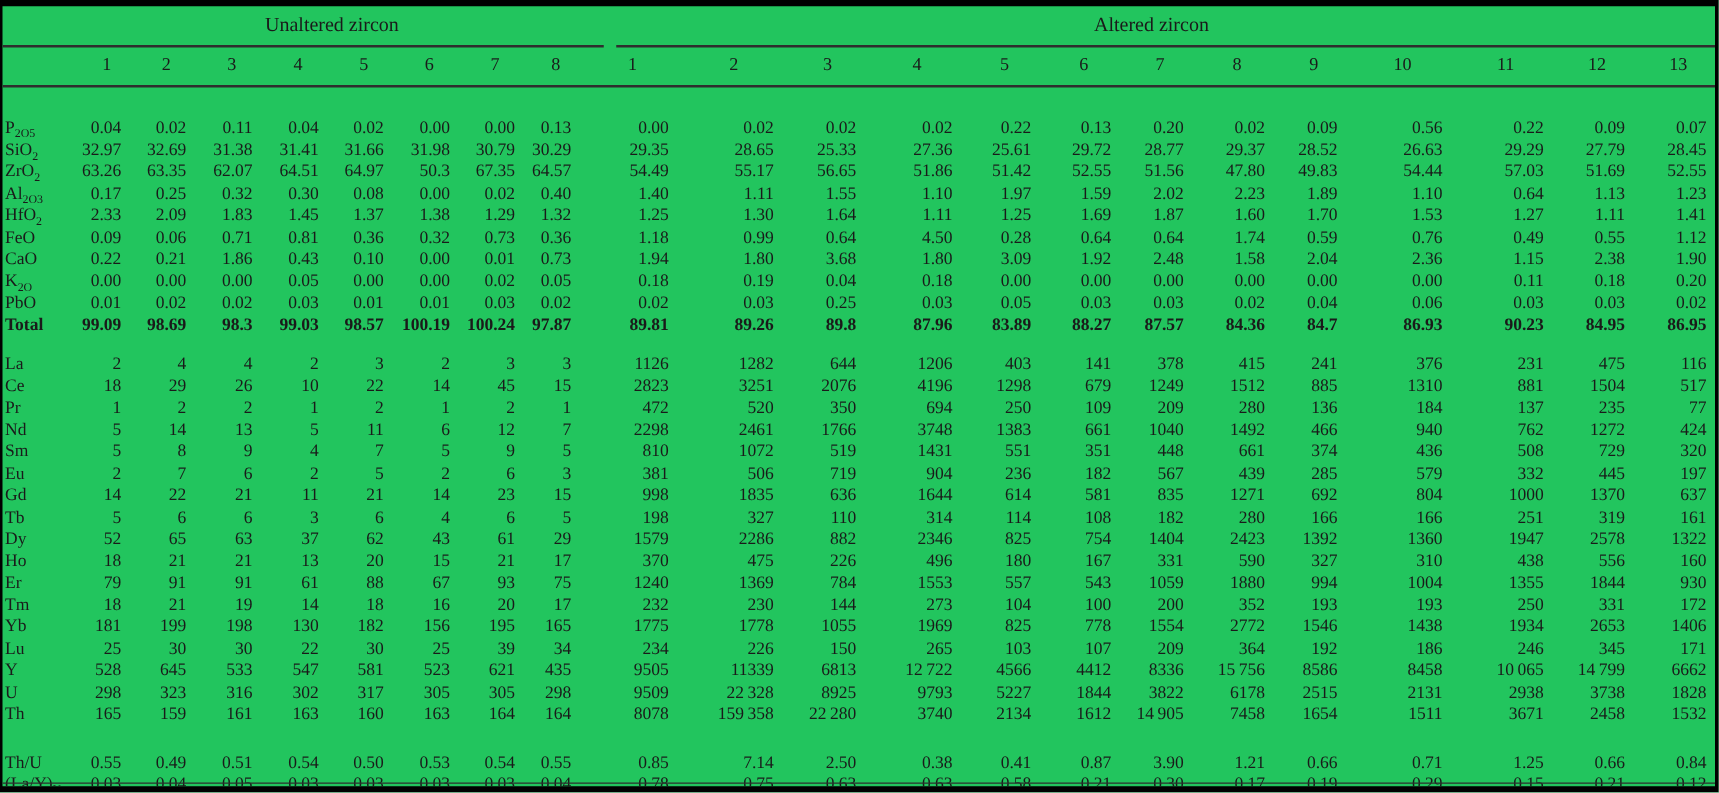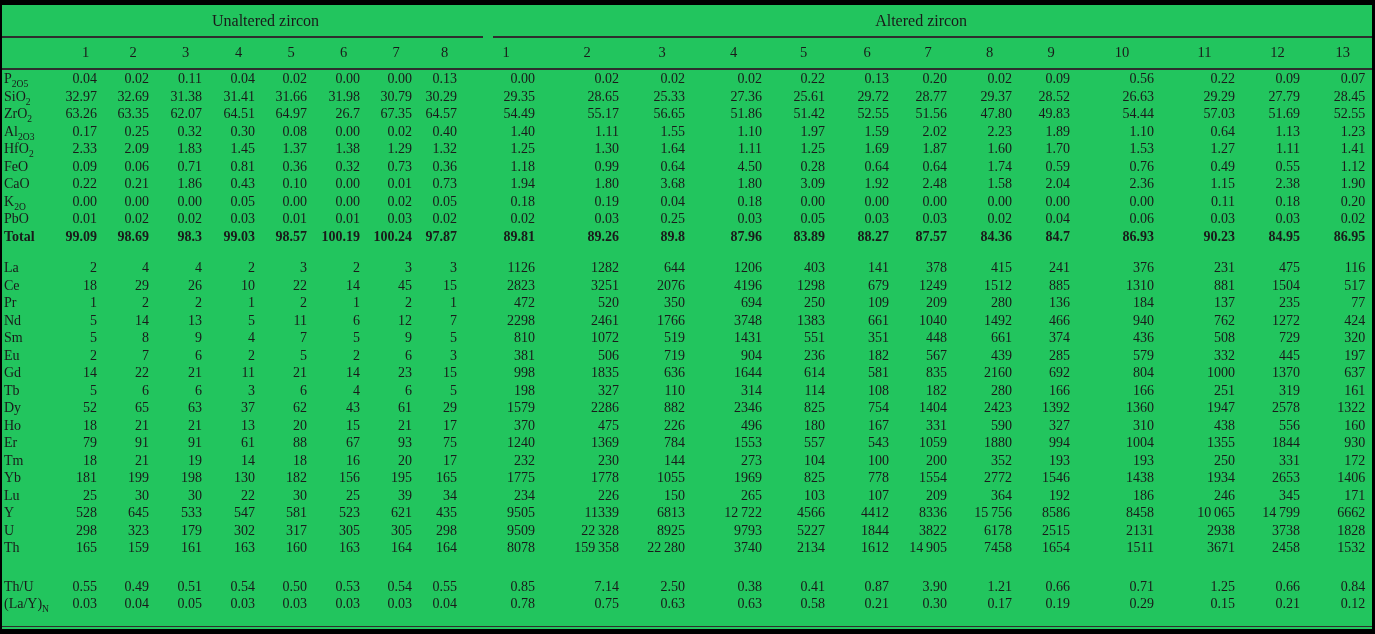--- a/index.html
+++ b/index.html
@@ -47,21 +47,21 @@
     line-height:17.5px;
   }
   td.rowlabel {
     text-align:left;
     padding-left:2px;
     font-size:14px;
     height:17.5px;
     line-height:17.5px;
   }
   tr.bold td { font-weight:bold; }
-  tr.sec-oxides-first td { padding-top:2px; }
+  tr.sec-oxides-first td { padding-top:26px; }
   tr.sec-trace-first td  { padding-top:14px; }
   tr.sec-ratios-first td { padding-top:21px;font-family:Liberation Serif, serif; }
   sub { font-size:68%; line-height:0; }
   .hrule {
     position:absolute;
     height:2px;
     background:#2e2e2e;
   }
   #rule-u    { top:31px; left:0; width:481px; }
   #rule-a    { top:31px; left:491px; right:0; }
@@ -177,21 +177,21 @@
           <td class="val">27.79</td>
           <td class="val">28.45</td>
         </tr>
         <tr>
           <td class="rowlabel">ZrO<sub>2</sub></td>
           <td class="val">63.26</td>
           <td class="val">63.35</td>
           <td class="val">62.07</td>
           <td class="val">64.51</td>
           <td class="val">64.97</td>
-          <td class="val">26.7</td>
+          <td class="val">50.3</td>
           <td class="val">67.35</td>
           <td class="val">64.57</td>
           <td class="val">54.49</td>
           <td class="val">55.17</td>
           <td class="val">56.65</td>
           <td class="val">51.86</td>
           <td class="val">51.42</td>
           <td class="val">52.55</td>
           <td class="val">51.56</td>
           <td class="val">47.80</td>
@@ -523,21 +523,21 @@
           <td class="val">14</td>
           <td class="val">23</td>
           <td class="val">15</td>
           <td class="val">998</td>
           <td class="val">1835</td>
           <td class="val">636</td>
           <td class="val">1644</td>
           <td class="val">614</td>
           <td class="val">581</td>
           <td class="val">835</td>
-          <td class="val">2160</td>
+          <td class="val">1271</td>
           <td class="val">692</td>
           <td class="val">804</td>
           <td class="val">1000</td>
           <td class="val">1370</td>
           <td class="val">637</td>
         </tr>
         <tr>
           <td class="rowlabel">Tb</td>
           <td class="val">5</td>
           <td class="val">6</td>
@@ -726,21 +726,21 @@
           <td class="val">8586</td>
           <td class="val">8458</td>
           <td class="val">10 065</td>
           <td class="val">14 799</td>
           <td class="val">6662</td>
         </tr>
         <tr>
           <td class="rowlabel">U</td>
           <td class="val">298</td>
           <td class="val">323</td>
-          <td class="val">179</td>
+          <td class="val">316</td>
           <td class="val">302</td>
           <td class="val">317</td>
           <td class="val">305</td>
           <td class="val">305</td>
           <td class="val">298</td>
           <td class="val">9509</td>
           <td class="val">22 328</td>
           <td class="val">8925</td>
           <td class="val">9793</td>
           <td class="val">5227</td>

